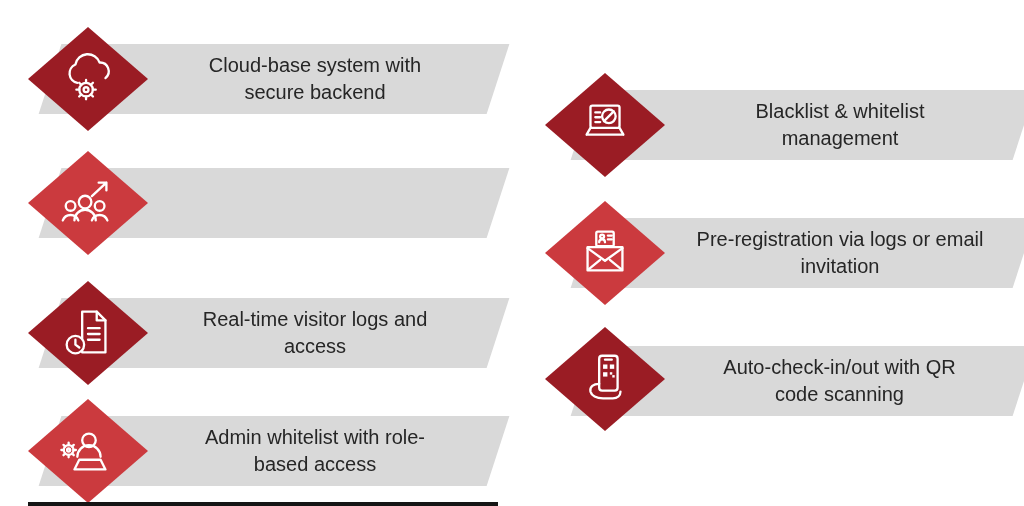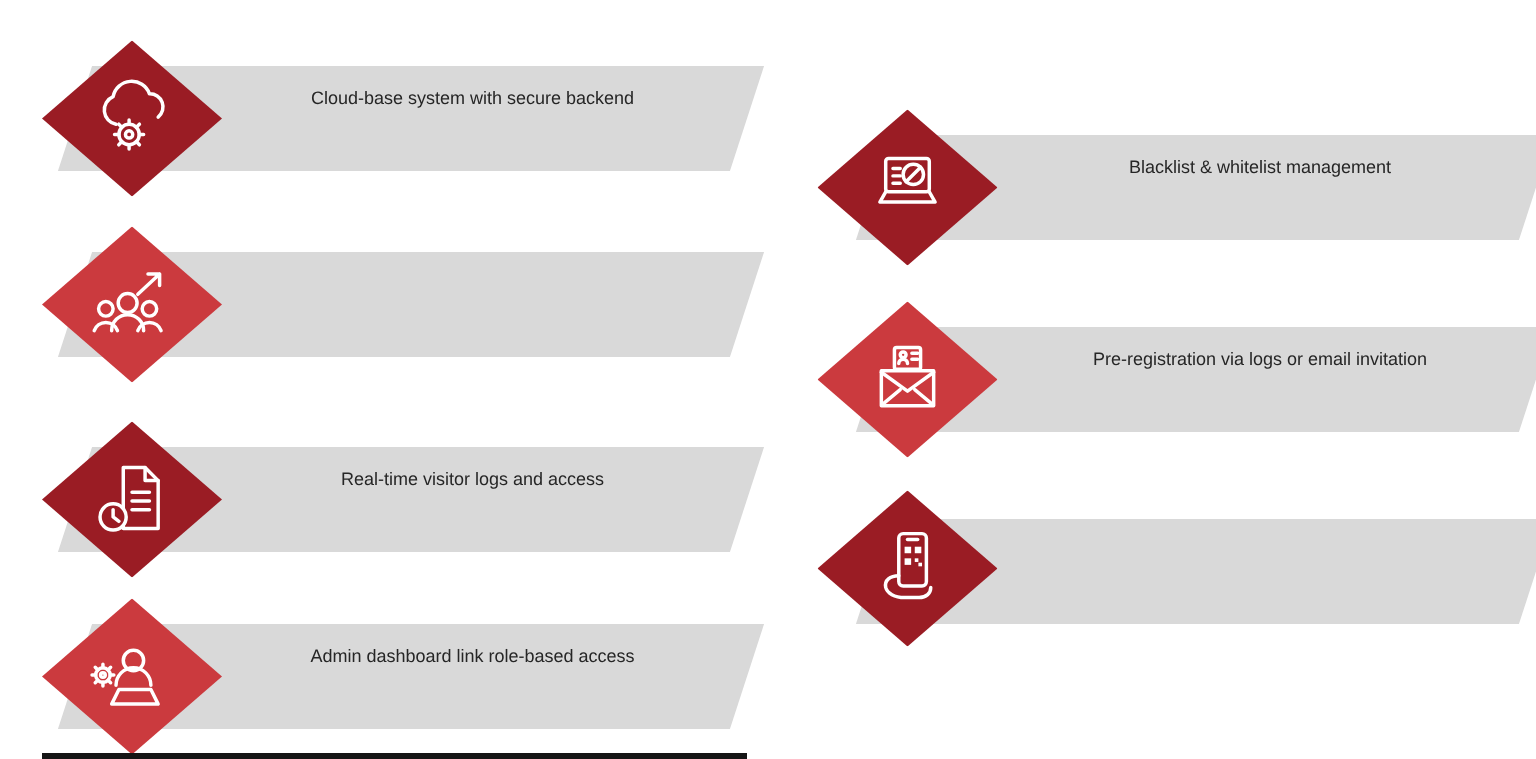--- a/index.html
+++ b/index.html
@@ -10,21 +10,21 @@
   }
   .stage{position:absolute;inset:0;}
   .banner{
     position:absolute;
     background:#d9d9d9;
     transform:skewX(-18deg);
   }
   .label{
     position:absolute;
     color:#262626;
-    font-size:12px;
+    font-size:20px;
     line-height:27px;
     text-align:center;
     font-weight:400;
   }
   .diamond{
     position:absolute;
     width:120px;height:104px;
     clip-path:polygon(50% 0,100% 50%,50% 100%,0 50%);
     display:flex;align-items:center;justify-content:center;
   }
@@ -72,21 +72,21 @@
     <svg viewBox="0 0 64 64" width="62" height="62">
       <path d="M26 10h15l9 9v33H26z"></path>
       <path d="M41 10v9h9"></path>
       <path d="M32 27h12M32 33h12M32 39h12"></path>
       <circle class="mask" cx="19" cy="44" r="9"></circle>
       <path d="M19 39v5l4 3"></path>
     </svg>
   </div>
 
   <div class="banner" style="left:50px;top:416px;width:448px;height:70px;"></div>
-  <div class="label" style="left:195px;top:424px;width:240px;">Admin dashboard link role-based access</div>
+  <div class="label" style="left:195px;top:424px;width:240px;">Admin whitelist with role-based access</div>
   <div class="diamond bright" style="left:28px;top:399px;">
     <svg viewBox="0 0 64 64" width="62" height="62">
       <circle cx="33" cy="21" r="7"></circle>
       <path d="M21 38a12 12 0 0 1 24 0"></path>
       <path d="M23 41h22l5 10H18z"></path>
       <circle cx="12" cy="31" r="5"></circle>
       <circle cx="12" cy="31" r="1.6"></circle>
       <path d="M17 31h2.5M7 31H4.5M12 26v-2.5M12 36v2.5M15.5 27.5l1.8-1.8M8.5 34.5l-1.8 1.8M15.5 34.5l1.8 1.8M8.5 27.5l-1.8-1.8"></path>
     </svg>
   </div>
@@ -110,20 +110,21 @@
       <rect x="23" y="10" width="18" height="15" rx="1.5"></rect>
       <circle cx="29" cy="15" r="2"></circle>
       <path d="M35 14h4M35 18h4M26 21c0-2 1.5-3 3-3s3 1 3 3"></path>
       <path d="M14 26h36v24H14z"></path>
       <path d="M14 27l18 13 18-13"></path>
       <path d="M15 49l12-10M49 49l-12-10"></path>
     </svg>
   </div>
 
   <div class="banner" style="left:582px;top:346px;width:442px;height:70px;"></div>
+  <div class="label" style="left:722px;top:354px;width:235px;">Auto-check-in/out with QR code scanning</div>
   <div class="diamond dark" style="left:545px;top:327px;">
     <svg viewBox="0 0 64 64" width="62" height="62">
       <rect x="26" y="8" width="19" height="36" rx="3"></rect>
       <path d="M32 12h7"></path>
       <g class="qr-fill">
         <rect x="30" y="17" width="4.5" height="4.5"></rect>
         <rect x="37" y="17" width="4.5" height="4.5"></rect>
         <rect x="30" y="25" width="4.5" height="4.5"></rect>
         <rect x="37" y="25" width="2.5" height="2.5"></rect>
         <rect x="39.5" y="28" width="2.5" height="2.5"></rect>

